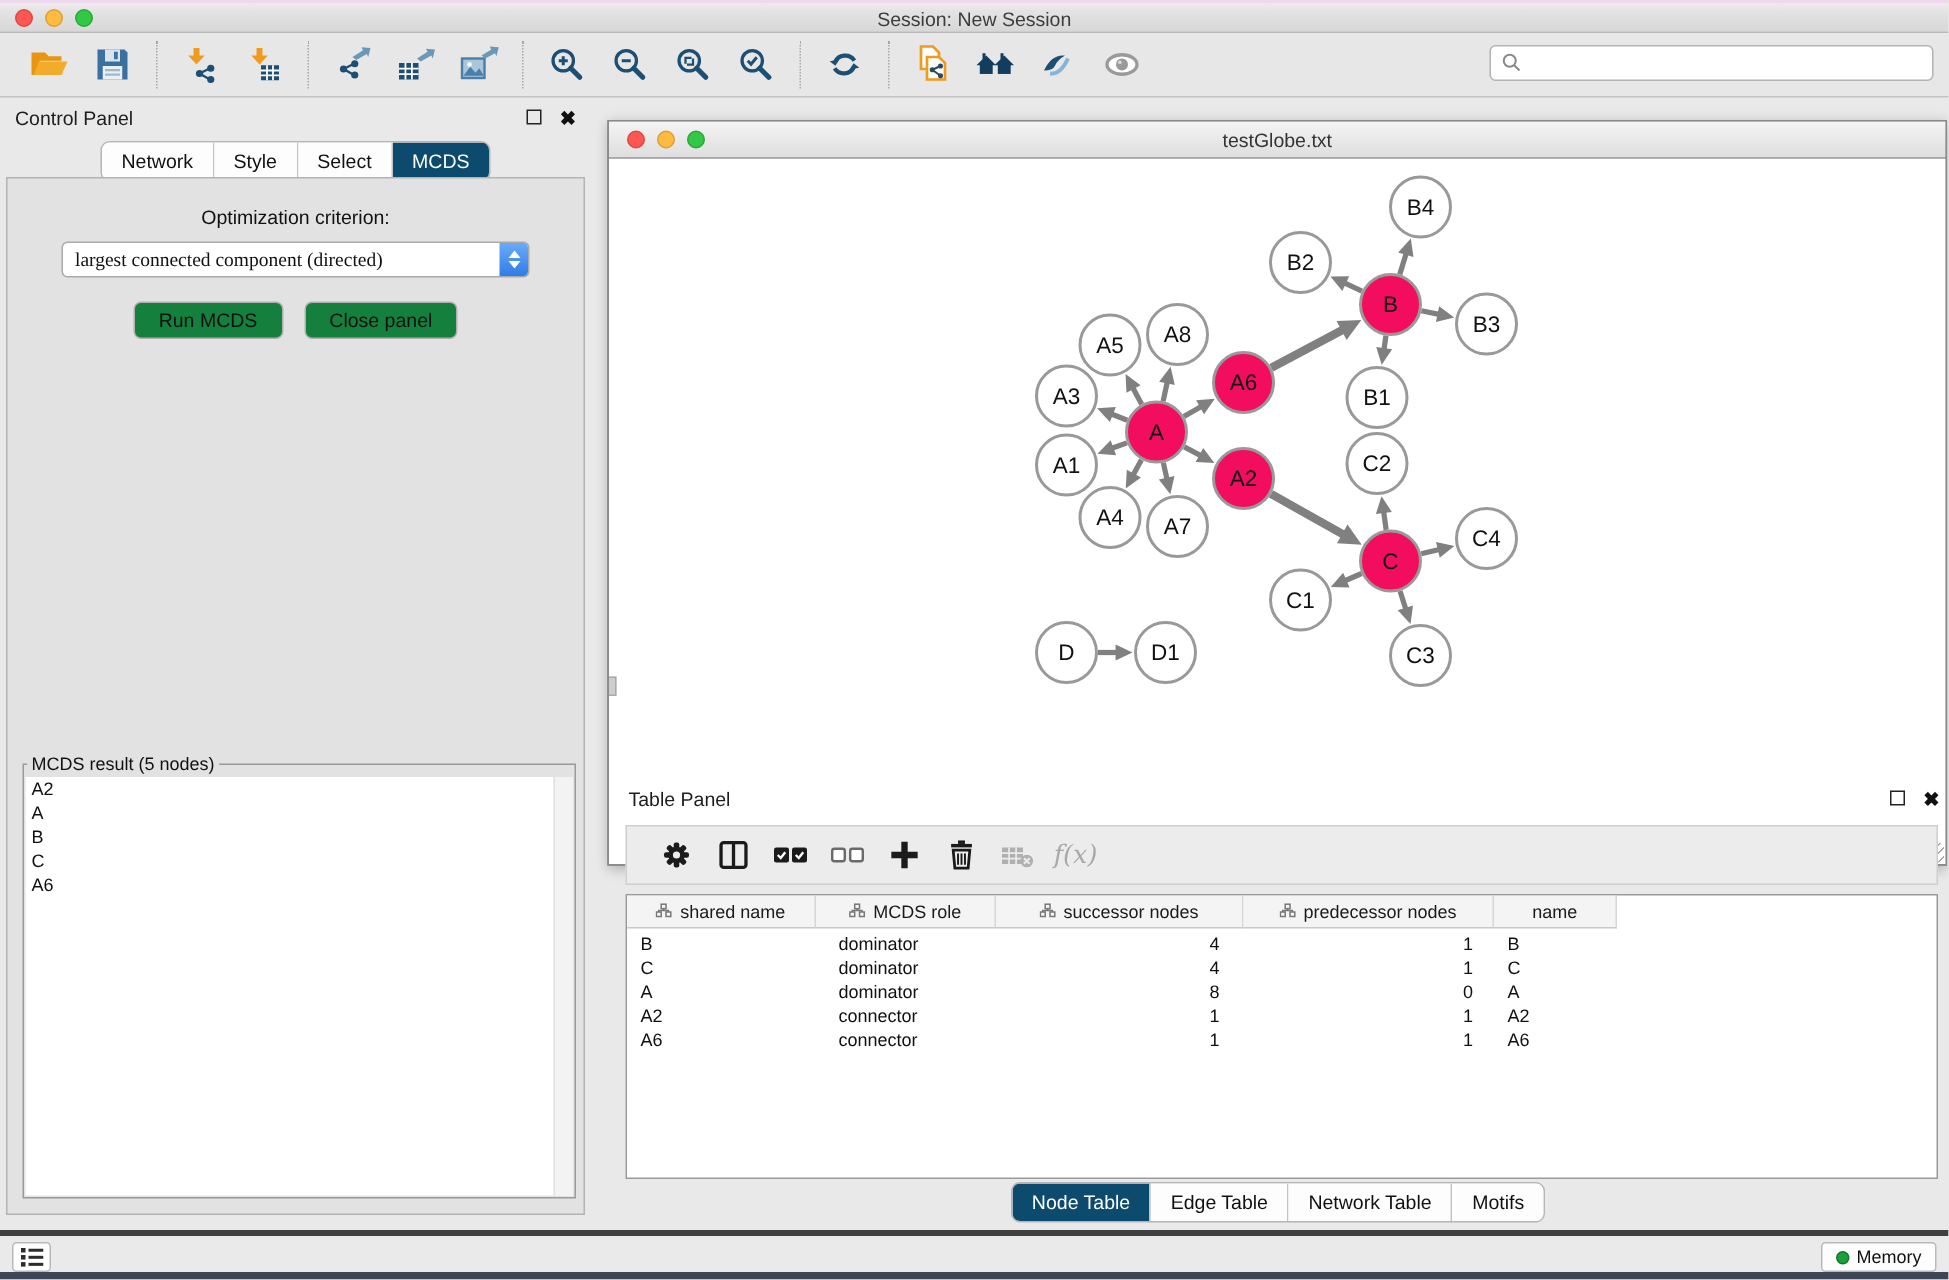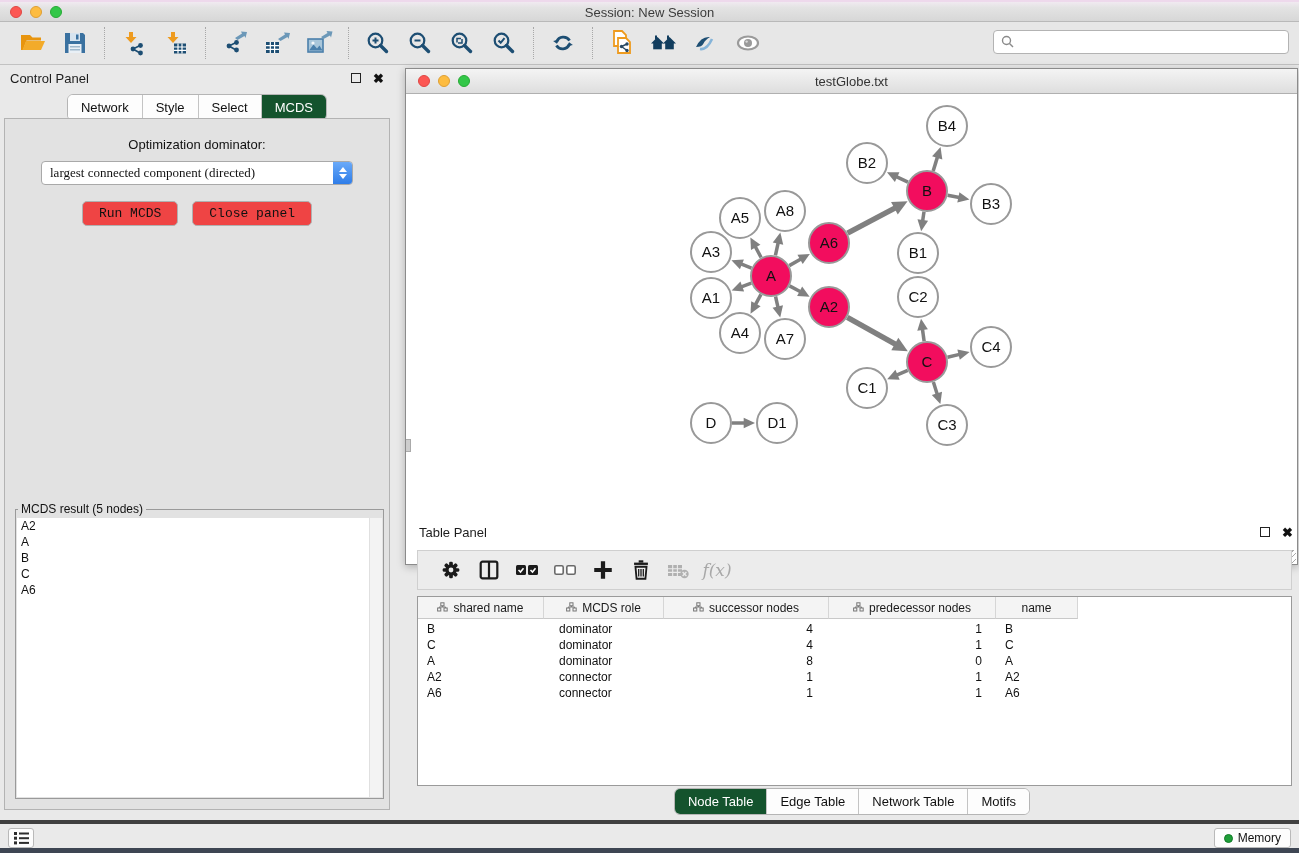--- a/index.html
+++ b/index.html
@@ -27,39 +27,39 @@
   
   #control-panel { left:4px; top:66px; width:386px; height:748px; }
   .panel-head { height:24px; display:flex; align-items:center; }
   .panel-head .ptitle { font-size:13px; color:#1d1d1d; padding-left:6px; flex:1; }
   .float-ico { width:10px; height:10px; border:1.5px solid #222; margin-right:12px; display:inline-block; }
   .close-ico { font-size:13px; color:#111; margin-right:6px; font-weight:bold; }
   .seg-tabs { display:flex; justify-content:center; }
   .seg { display:inline-flex; border:1px solid #b5b5b5; border-radius:6px; overflow:hidden; background:#fdfdfd; }
   .seg .tab { padding:5px 13px; font-size:13px; color:#111; background:#fdfdfd; border-right:1px solid #c4c4c4; cursor:default; }
   .seg .tab:last-child { border-right:none; }
-  .seg .tab.active { background:#14532d; color:#fff;text-align:center; }
+  .seg .tab.active { background:#0c4a6e; color:#fff;text-align:center; }
   #cp-tabs { position:absolute; left:0; right:0; top:28px; }
   #cp-content { position:absolute; left:0; right:0; top:52px; bottom:4px; background:#e2e2e2; border:1px solid #b3b3b3; }
   #opt-label { text-align:center; margin-top:18px; font-size:13px; color:#111; }
   #criterion { margin:9px auto 0 auto; width:312px; height:24px; background:#fff; border:1px solid #a9a9a9; border-radius:4px; display:flex; align-items:center; position:relative; }
   #criterion .val { flex:1; padding-left:8px; font-size:13px; color:#111; white-space:nowrap;font-family:Liberation Serif, serif; }
   #criterion .stepper { width:19px; height:22px; border-radius:0 3px 3px 0; background:linear-gradient(#6aaaf9,#2f7de8); display:flex; flex-direction:column; align-items:center; justify-content:center; gap:2px; }
   .tri-up { width:0; height:0; border-left:4px solid transparent; border-right:4px solid transparent; border-bottom:5px solid #fff; }
   .tri-dn { width:0; height:0; border-left:4px solid transparent; border-right:4px solid transparent; border-top:5px solid #fff; }
   #cp-buttons { display:flex; justify-content:center; gap:14px; margin-top:16px; }
-  .btn { background:#ef4444; border:1px solid #b0b0b0; border-radius:5px; padding:4px 16px; font-size:13px; color:#111;font-family:Liberation Mono, monospace; }
+  .btn { background:#15803d; border:1px solid #b0b0b0; border-radius:5px; padding:4px 16px; font-size:13px; color:#111; }
   #mcds-fieldset { position:absolute; left:10px; right:5px; top:383px; bottom:10px; border:1px solid #9a9a9a; padding:0; background:#e2e2e2; }
   #mcds-fieldset legend { font-size:12px; color:#111; margin-left:2px; padding:0 3px; }
   #mcds-list { position:absolute; left:1px; right:1px; top:2px; bottom:1px; background:#fff; }
   #mcds-list .track { position:absolute; right:0; top:0; bottom:0; width:13px; background:#f3f3f3; border-left:1px solid #e0e0e0; }
   #mcds-list .item { font-size:12px; padding-left:4px; line-height:16px; color:#111; }
 
   
-  #net-window { left:405px; top:68px; width:893px; height:497px; background:#4d7c0f; border:1px solid #8b8b8b; box-shadow:0 2px 8px rgba(0,0,0,.25); }
+  #net-window { left:405px; top:80px; width:893px; height:497px; background:#4d7c0f; border:1px solid #8b8b8b; box-shadow:0 2px 8px rgba(0,0,0,.25); }
   #net-titlebar { height:25px; background:linear-gradient(#f4f4f4,#dedede); border-bottom:1px solid #b0b0b0; position:relative; }
   #net-titlebar .title { position:absolute; left:0; right:0; top:5px; text-align:center; font-size:13px; color:#333; }
   #net-titlebar .lights { top:6px; left:12px; }
   #net-canvas { position:absolute; left:0; top:25px; right:0; bottom:0; background:#fff; overflow:hidden; }
   #graph-svg { position:absolute; left:0; top:0; }
   .grip { position:absolute; right:1px; bottom:1px; width:13px; height:13px;
     background:repeating-linear-gradient(135deg, transparent 0 3px, #aaa 3px 4px); }
   .mini-thumb-v { position:absolute; left:-1px; top:345px; width:6px; height:13px; background:#cdcdcd; border:1px solid #aaa; }
   .mini-thumb-h { position:absolute; left:443px; bottom:0px; width:13px; height:6px; background:#cdcdcd; border:1px solid #aaa; }
 
@@ -266,21 +266,21 @@
   </div>
   <div id="cp-tabs" class="seg-tabs abs">
     <span class="seg" id="cp-seg">
         <span class="tab">Network</span>
         <span class="tab">Style</span>
         <span class="tab">Select</span>
         <span class="tab active">MCDS</span>
       </span>
   </div>
   <div id="cp-content">
-    <div id="opt-label">Optimization dominator:</div>
+    <div id="opt-label">Optimization criterion:</div>
     <div id="criterion">
       <span class="val">largest connected component (directed)</span>
       <span class="stepper">
           <span class="tri-up"></span>
           <span class="tri-dn"></span>
         </span>
     </div>
     <div id="cp-buttons">
       <button class="btn">Run MCDS</button>
       <button class="btn">Close panel</button>

